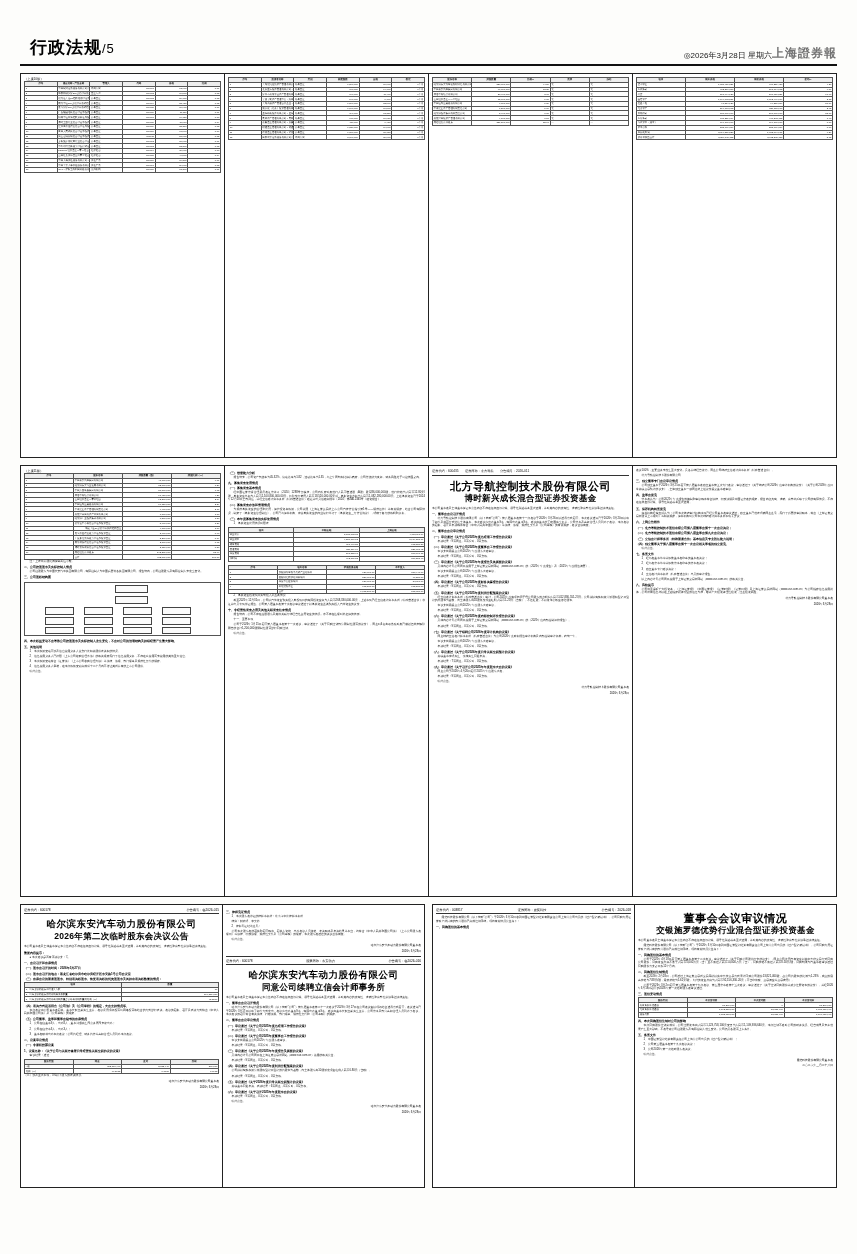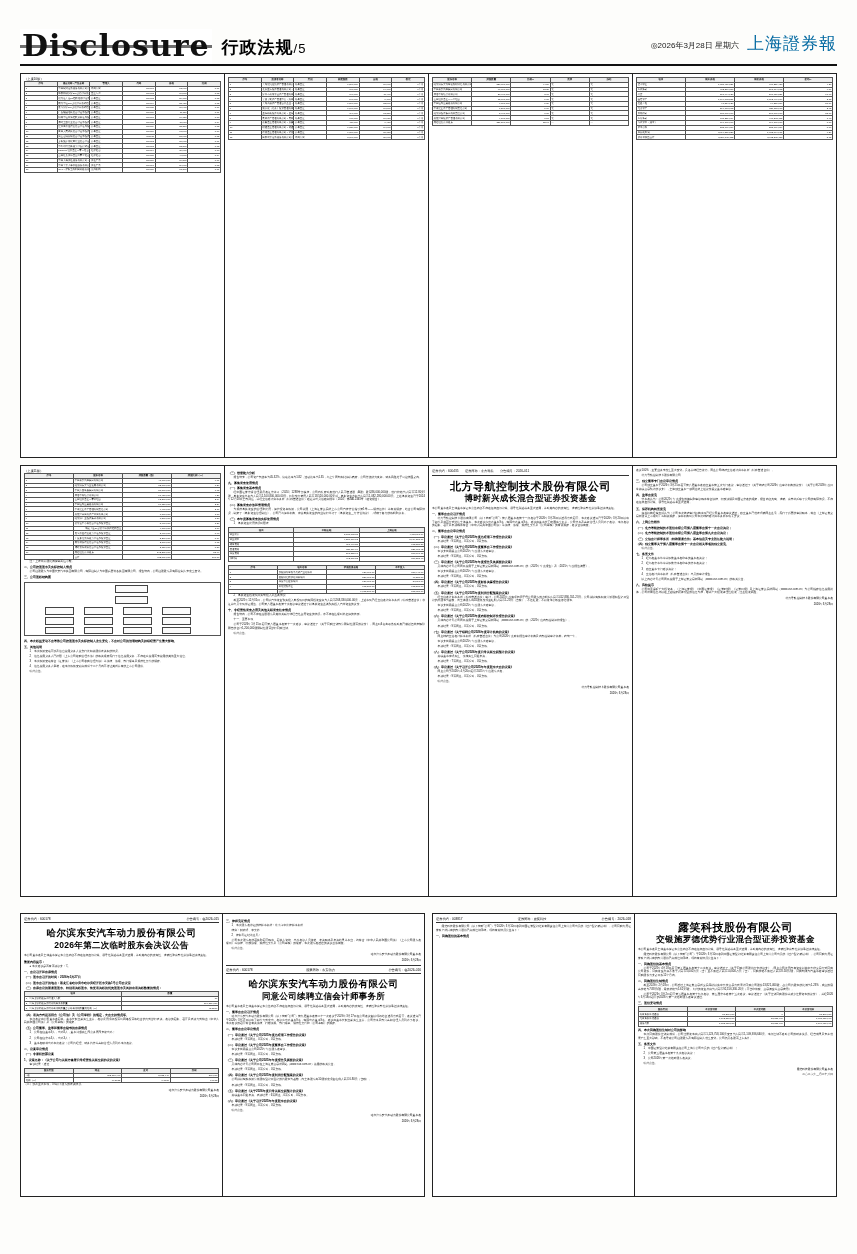--- a/index.html
+++ b/index.html
@@ -12,25 +12,25 @@
   
   .masthead{position:relative;height:46px;border-bottom:2px solid #111;display:flex;align-items:flex-end;}
   .disclosure-word{
     font-family:"DejaVu Serif","Liberation Serif",serif;
     font-weight:bold;font-size:30px;letter-spacing:1px;color:#111;
     background:linear-gradient(#fff 0%,#fff 46%,#6f6f6f 47%,#6f6f6f 53%,#fff 54%,#fff 100%);
     padding:0 2px 1px 2px;line-height:34px;
   }
   .mast-cn{font-size:17px;font-weight:bold;margin-left:10px;letter-spacing:1px;line-height:30px;}
   .mast-cn .pg{font-size:13px;font-weight:normal;}
-  .mast-right{margin-left:auto;display:flex;align-items:flex-end;gap:8px;padding-bottom:12px;}
+  .mast-right{margin-left:auto;display:flex;align-items:flex-end;gap:0;padding-bottom:2px;}
   .mast-date{font-size:8px;color:#222;line-height:12px;}
   .mast-paper{
-    font-family:"DejaVu Serif","Liberation Serif",serif;font-weight:normal;font-size:17px;
-    letter-spacing:1px;color:#0369a1;line-height:17px;
+    font-family:"DejaVu Serif","Liberation Serif",serif;font-weight:bold;font-size:12px;
+    letter-spacing:1px;color:#737373;line-height:17px;
   }
   
   .band{border:1px solid #222;margin-top:7px;display:flex;background:#fff;}
   .band .col{flex:1;border-right:1px solid #222;padding:3px 3px;box-sizing:border-box;overflow:hidden;}
   .band .col:last-child{border-right:none;}
   .tinylbl{font-size:3.2px;line-height:4px;color:#111;}
   
   .ftable{width:100%;border-collapse:collapse;table-layout:fixed;}
   .ftable td{border:0.4px solid #555;font-size:2.4px;line-height:3px;padding:0.4px 0.7px;color:#161616;overflow:hidden;white-space:nowrap;}
   .ftable td.hd{background:#eee;font-weight:bold;text-align:center;}
@@ -44,33 +44,32 @@
   .h-big{font-size:11px;}
   .code-line{font-size:3.2px;line-height:4.4px;display:flex;justify-content:space-between;border-bottom:0.6px solid #333;padding-bottom:1px;margin-bottom:2px;}
   .rule{border-top:0.7px solid #333;margin:2px 0;}
   .p{font-size:2.8px;line-height:3.6px;text-align:justify;margin:0 0 1.5px;color:#141414;word-break:break-all;}
   .p.ind{text-indent:5.6px;}
   .sub{font-size:3px;font-weight:bold;line-height:4px;margin:1.5px 0 1px;}
   
   .diagram{border:0.5px solid #555;height:52px;margin:3px 0;position:relative;background:#fff;}
   .diagram .node{position:absolute;border:0.5px solid #444;background:#fbfbfb;font-size:2px;}
   
-  .bottom-wrap{display:flex;gap:7px;margin-top:16px;}
+  .bottom-wrap{display:flex;gap:7px;margin-top:7px;}
   .bbox{border:1px solid #222;flex:1;display:flex;background:#fff;height:282px;}
   .bbox .col{flex:1;border-right:1px solid #222;padding:3px;box-sizing:border-box;overflow:hidden;}
   .bbox .col:last-child{border-right:none;}
   .sig{font-size:2.8px;text-align:right;line-height:3.8px;margin-top:2px;}
 </style>
 </head>
 <body>
 
 <div class="page">
 
   <div class="masthead">
-    <span class="disclosure-word">Disclosure</span>
     <span class="mast-cn">
       <span>行政法规</span><span class="pg">/5</span>
     </span>
     <span class="mast-right">
       <span class="mast-date">◎2026年3月28日 星期六</span>
       <span class="mast-paper">上海證券報</span>
     </span>
   </div>
 
   <div class="band" id="band-tables">
@@ -959,21 +958,21 @@
           <span>证券代码：003817</span>
           <span>证券简称：露笑科技</span>
           <span>公告编号：2026-018</span>
         </div>
         <div id="br1-pre">
             <div class="p ind">露笑科技股份有限公司（以下简称"公司"）于2026年3月10日收到中国证券登记结算有限责任公司上海分公司出具的《过户登记确认书》，公司回购专用证券账户所持有的部分股份已完成注销手续，现将有关情况公告如下：</div>
             <div class="sub">一、回购股份的基本情况</div>
           </div>
       </div>
       <div class="col">
-        <div class="h-company h-big">露笑科技股份有限公司</div>
+        <div class="h-company h-big">董事会会议审议情况</div>
         <div class="h-title">交银施罗德优势行业混合型证券投资基金</div>
         <div class="p">本公司董事会及全体董事保证本公告内容不存在任何虚假记载、误导性陈述或者重大遗漏，并对其内容的真实性、准确性和完整性依法承担法律责任。</div>
         <div id="br-body">
             <div class="p ind">露笑科技股份有限公司（以下简称"公司"）于2026年3月10日收到中国证券登记结算有限责任公司上海分公司出具的《过户登记确认书》，公司回购专用证券账户所持有的部分股份已完成注销手续，现将有关情况公告如下：</div>
             <div class="sub">一、回购股份的基本情况</div>
             <div class="p ind">公司于2025年4月18日召开第五届董事会第十二次会议，审议通过了《关于回购公司股份方案的议案》，同意公司使用自有资金以集中竞价交易方式回购公司股份，回购资金总额不低于人民币5,000万元（含）且不超过人民币10,000万元（含），回购价格不超过人民币8.50元/股，回购期限为自董事会审议通过回购股份方案之日起12个月内。</div>
             <div class="sub">二、回购股份注销情况</div>
             <div class="p ind">截至2026年2月28日，公司通过上海证券交易所交易系统以集中竞价交易方式累计回购公司股份13,821,460股，占公司总股本的比例为1.23%，成交的最高价格为7.88元/股，最低价格为5.62元/股，支付的资金总额为人民币92,156,330.20元（不含印花税、交易佣金等交易费用）。</div>
             <div class="p ind">公司于2026年3月2日召开第五届董事会第十九次会议、第五届监事会第十五次会议，审议通过了《关于注销回购股份并减少注册资本的议案》，并经2026年3月18日召开的2026年第一次临时股东会审议通过。</div>
             <div class="sub">三、股份变动情况</div>

